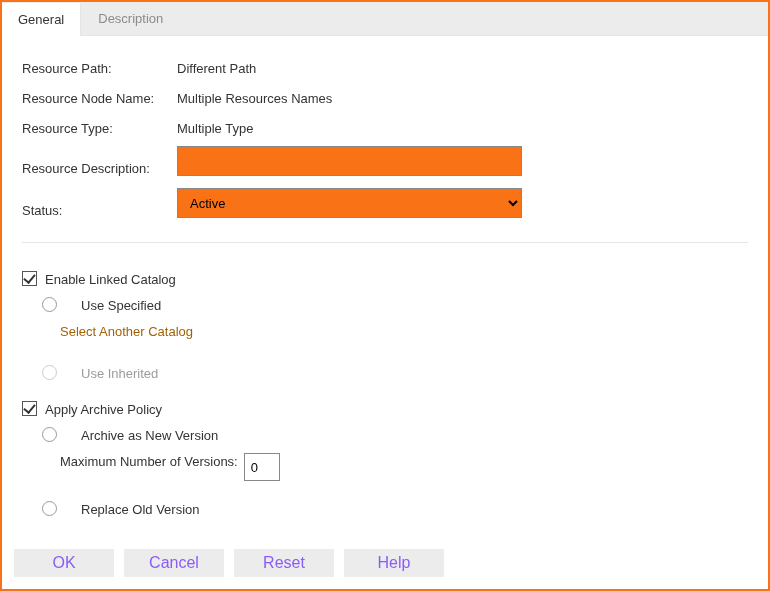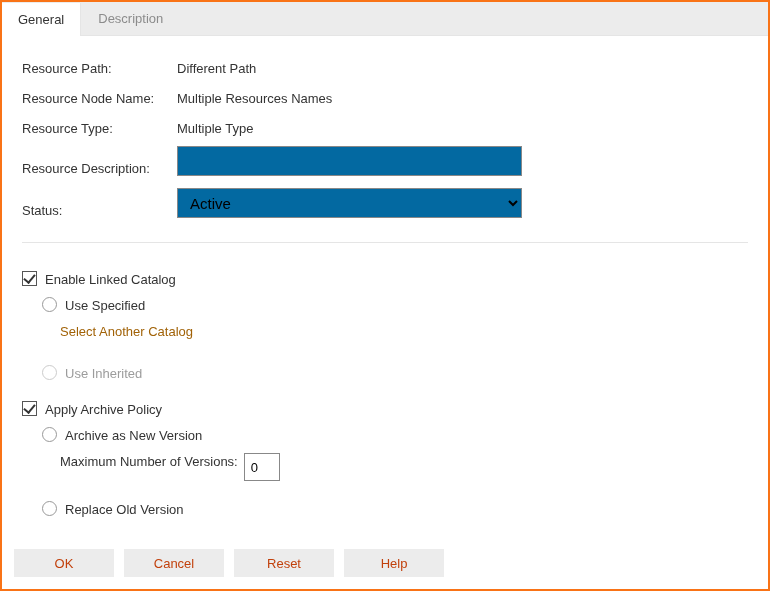--- a/index.html
+++ b/index.html
@@ -61,23 +61,23 @@
     flex: none;
   }
   .value-col {
     flex: none;
     width: 345px;
   }
   input[type="text"].wide, select.wide {
     width: 345px;
     height: 30px;
     border: 1px solid #888;
-    background: #0369a1;
+    background: #f97316;
     padding: 2px 8px;
-    font-size: 15px;
+    font-size: 13px;
     font-family: inherit;
   }
   select.wide { padding: 2px 4px 2px 8px; }
   input.small {
     width: 36px;
     height: 28px;
     border: 1px solid #888;
     background: #fff;
     padding: 2px 6px;
     font-size: 13px;
@@ -88,21 +88,21 @@
     border: none;
     border-top: 1px solid #e5e5e5;
     margin: 24px 0 28px 0;
   }
   
   .opt-row {
     display: flex;
     margin-bottom: 8px;
     line-height: 18px;
   }
-  .indent-1 { padding-left: 20px; }
+  .indent-1 { padding-left: 20px; gap: 16px; }
   .indent-2 { padding-left: 38px; }
   .check {
     width: 15px; height: 15px;
     border: 1px solid #555;
     background: #fff;
     display: inline-flex;
     align-items: center;
     justify-content: center;
     margin-right: 8px;
     flex: none;
@@ -138,22 +138,22 @@
     left: 12px;
     bottom: 12px;
     display: flex;
     gap: 10px;
   }
   .btn {
     width: 100px;
     height: 28px;
     background: #ececec;
     border: none;
-    color: #c2410c;
-    font-size: 13px;
+    color: #8b5cf6;
+    font-size: 16px;
     font-family: inherit;
     cursor: pointer;
     display: flex;
     align-items: center;
     justify-content: center;
   }
 </style>
 </head>
 <body>
 

